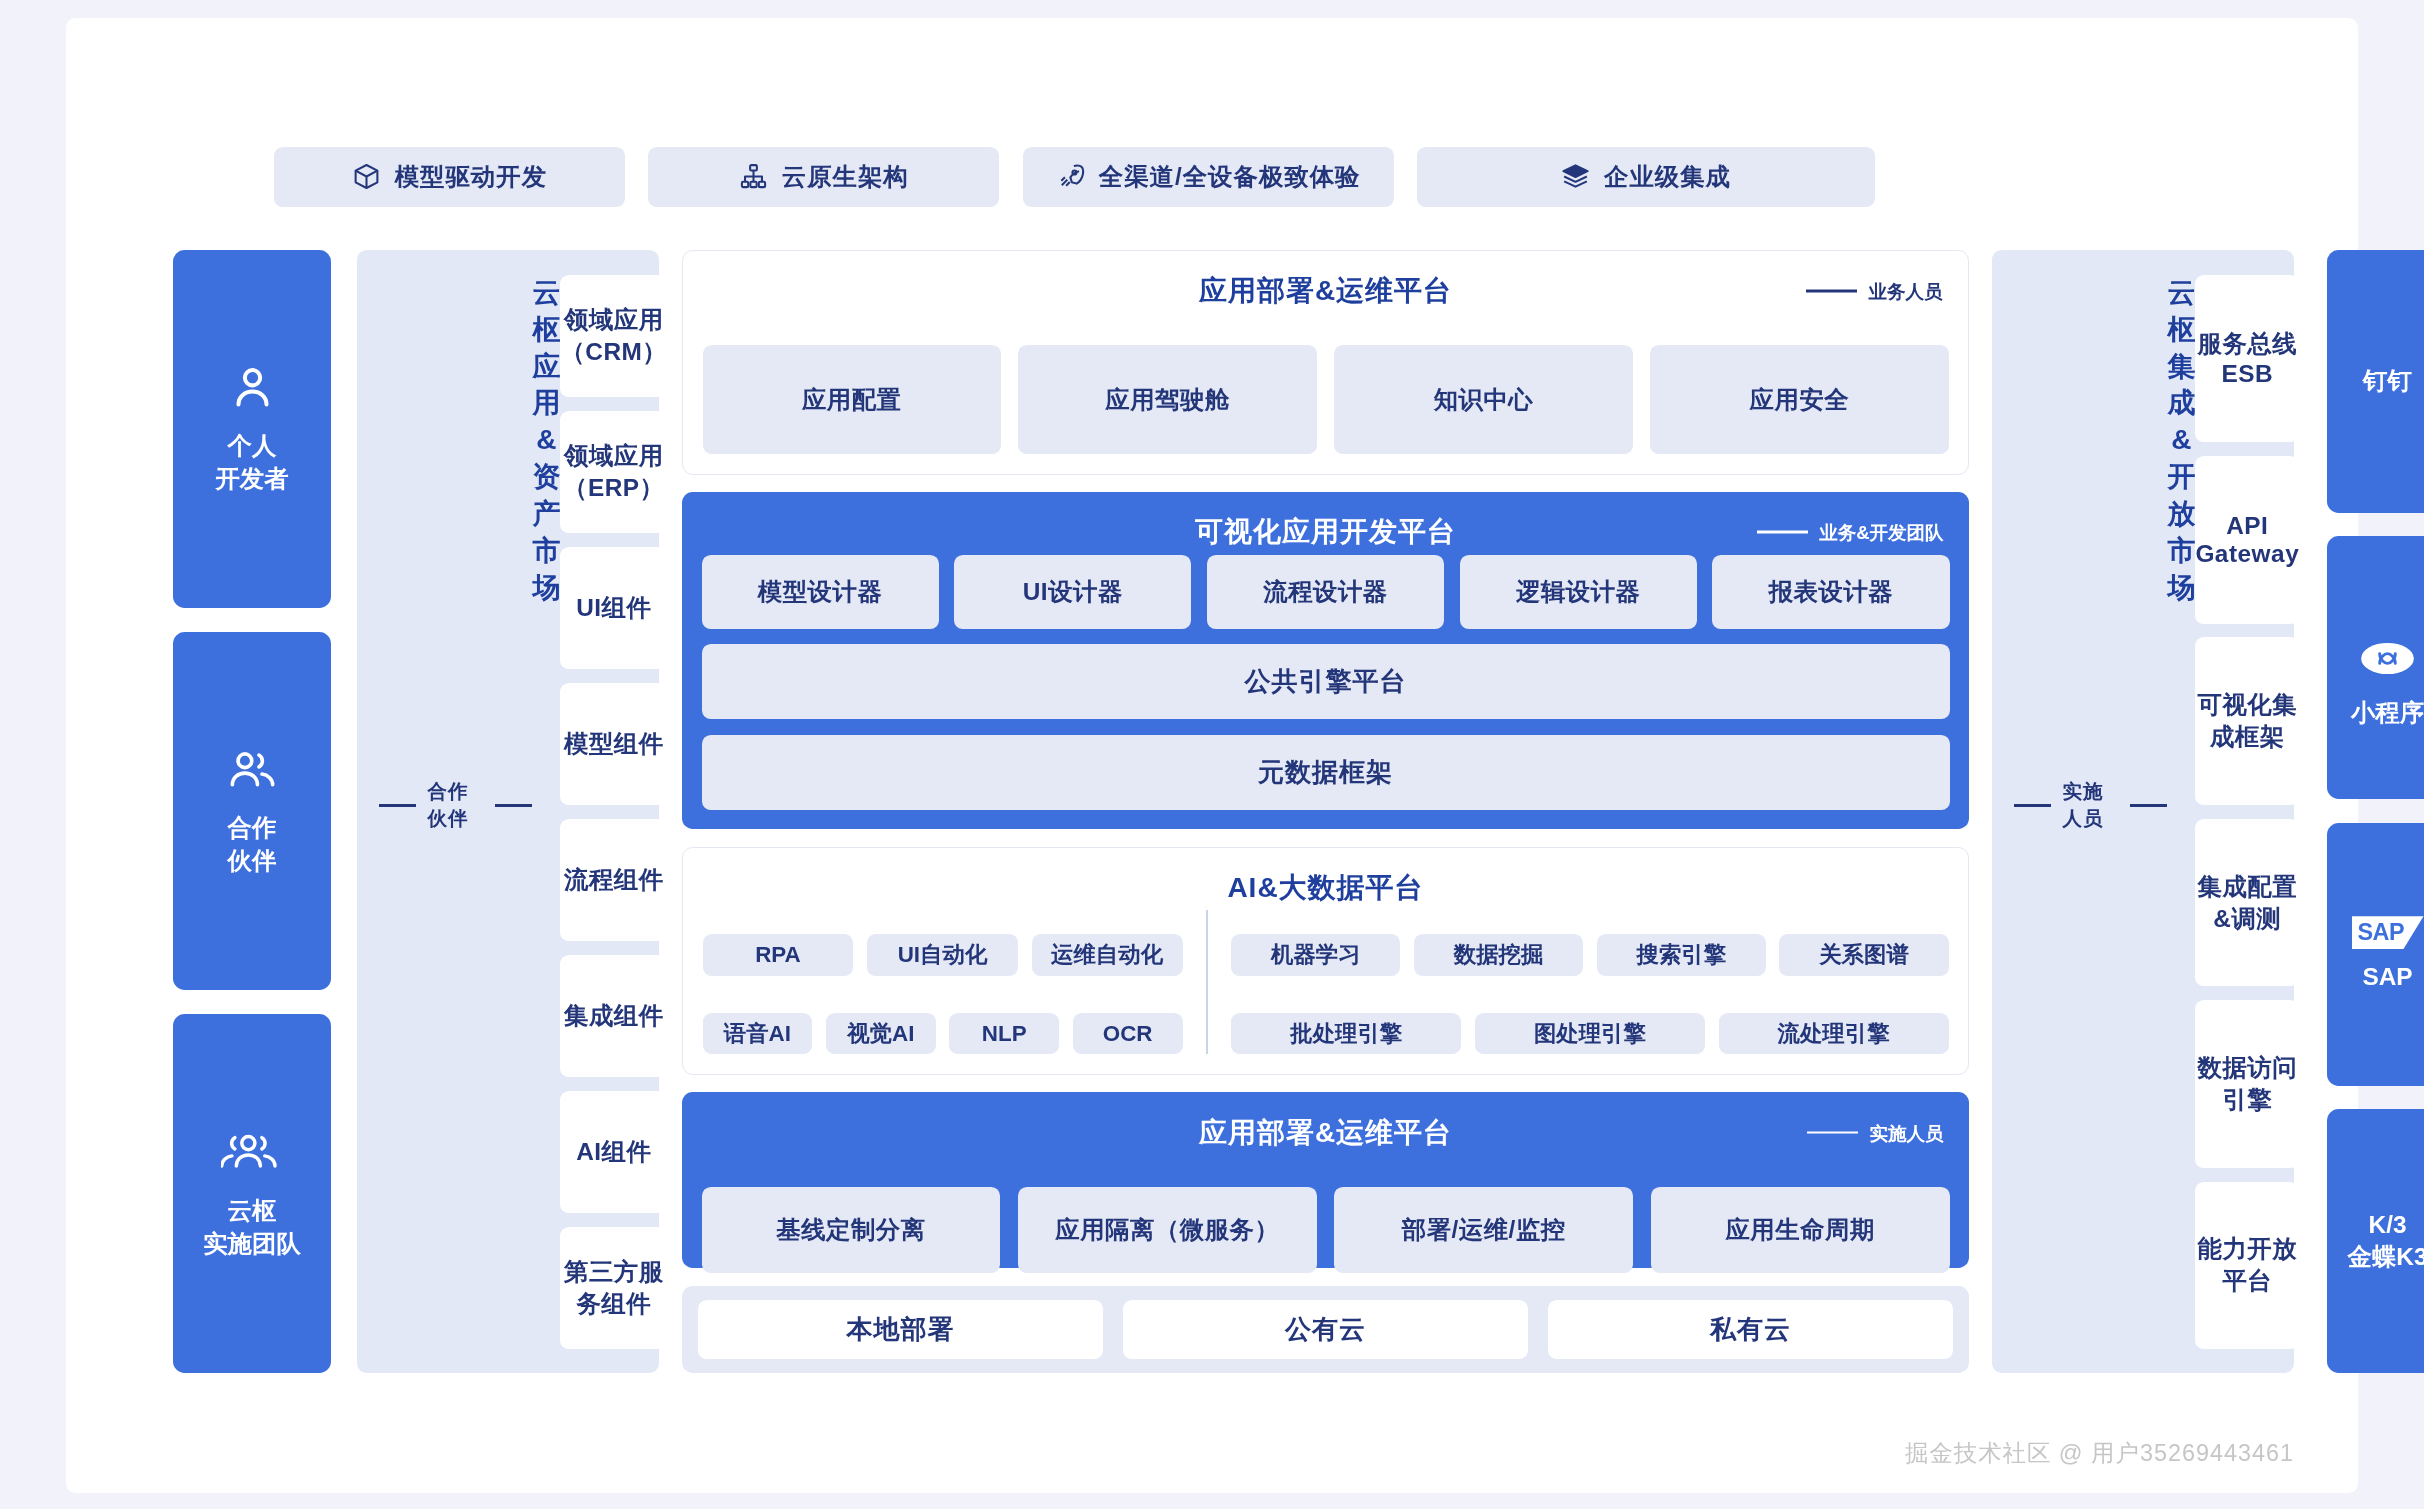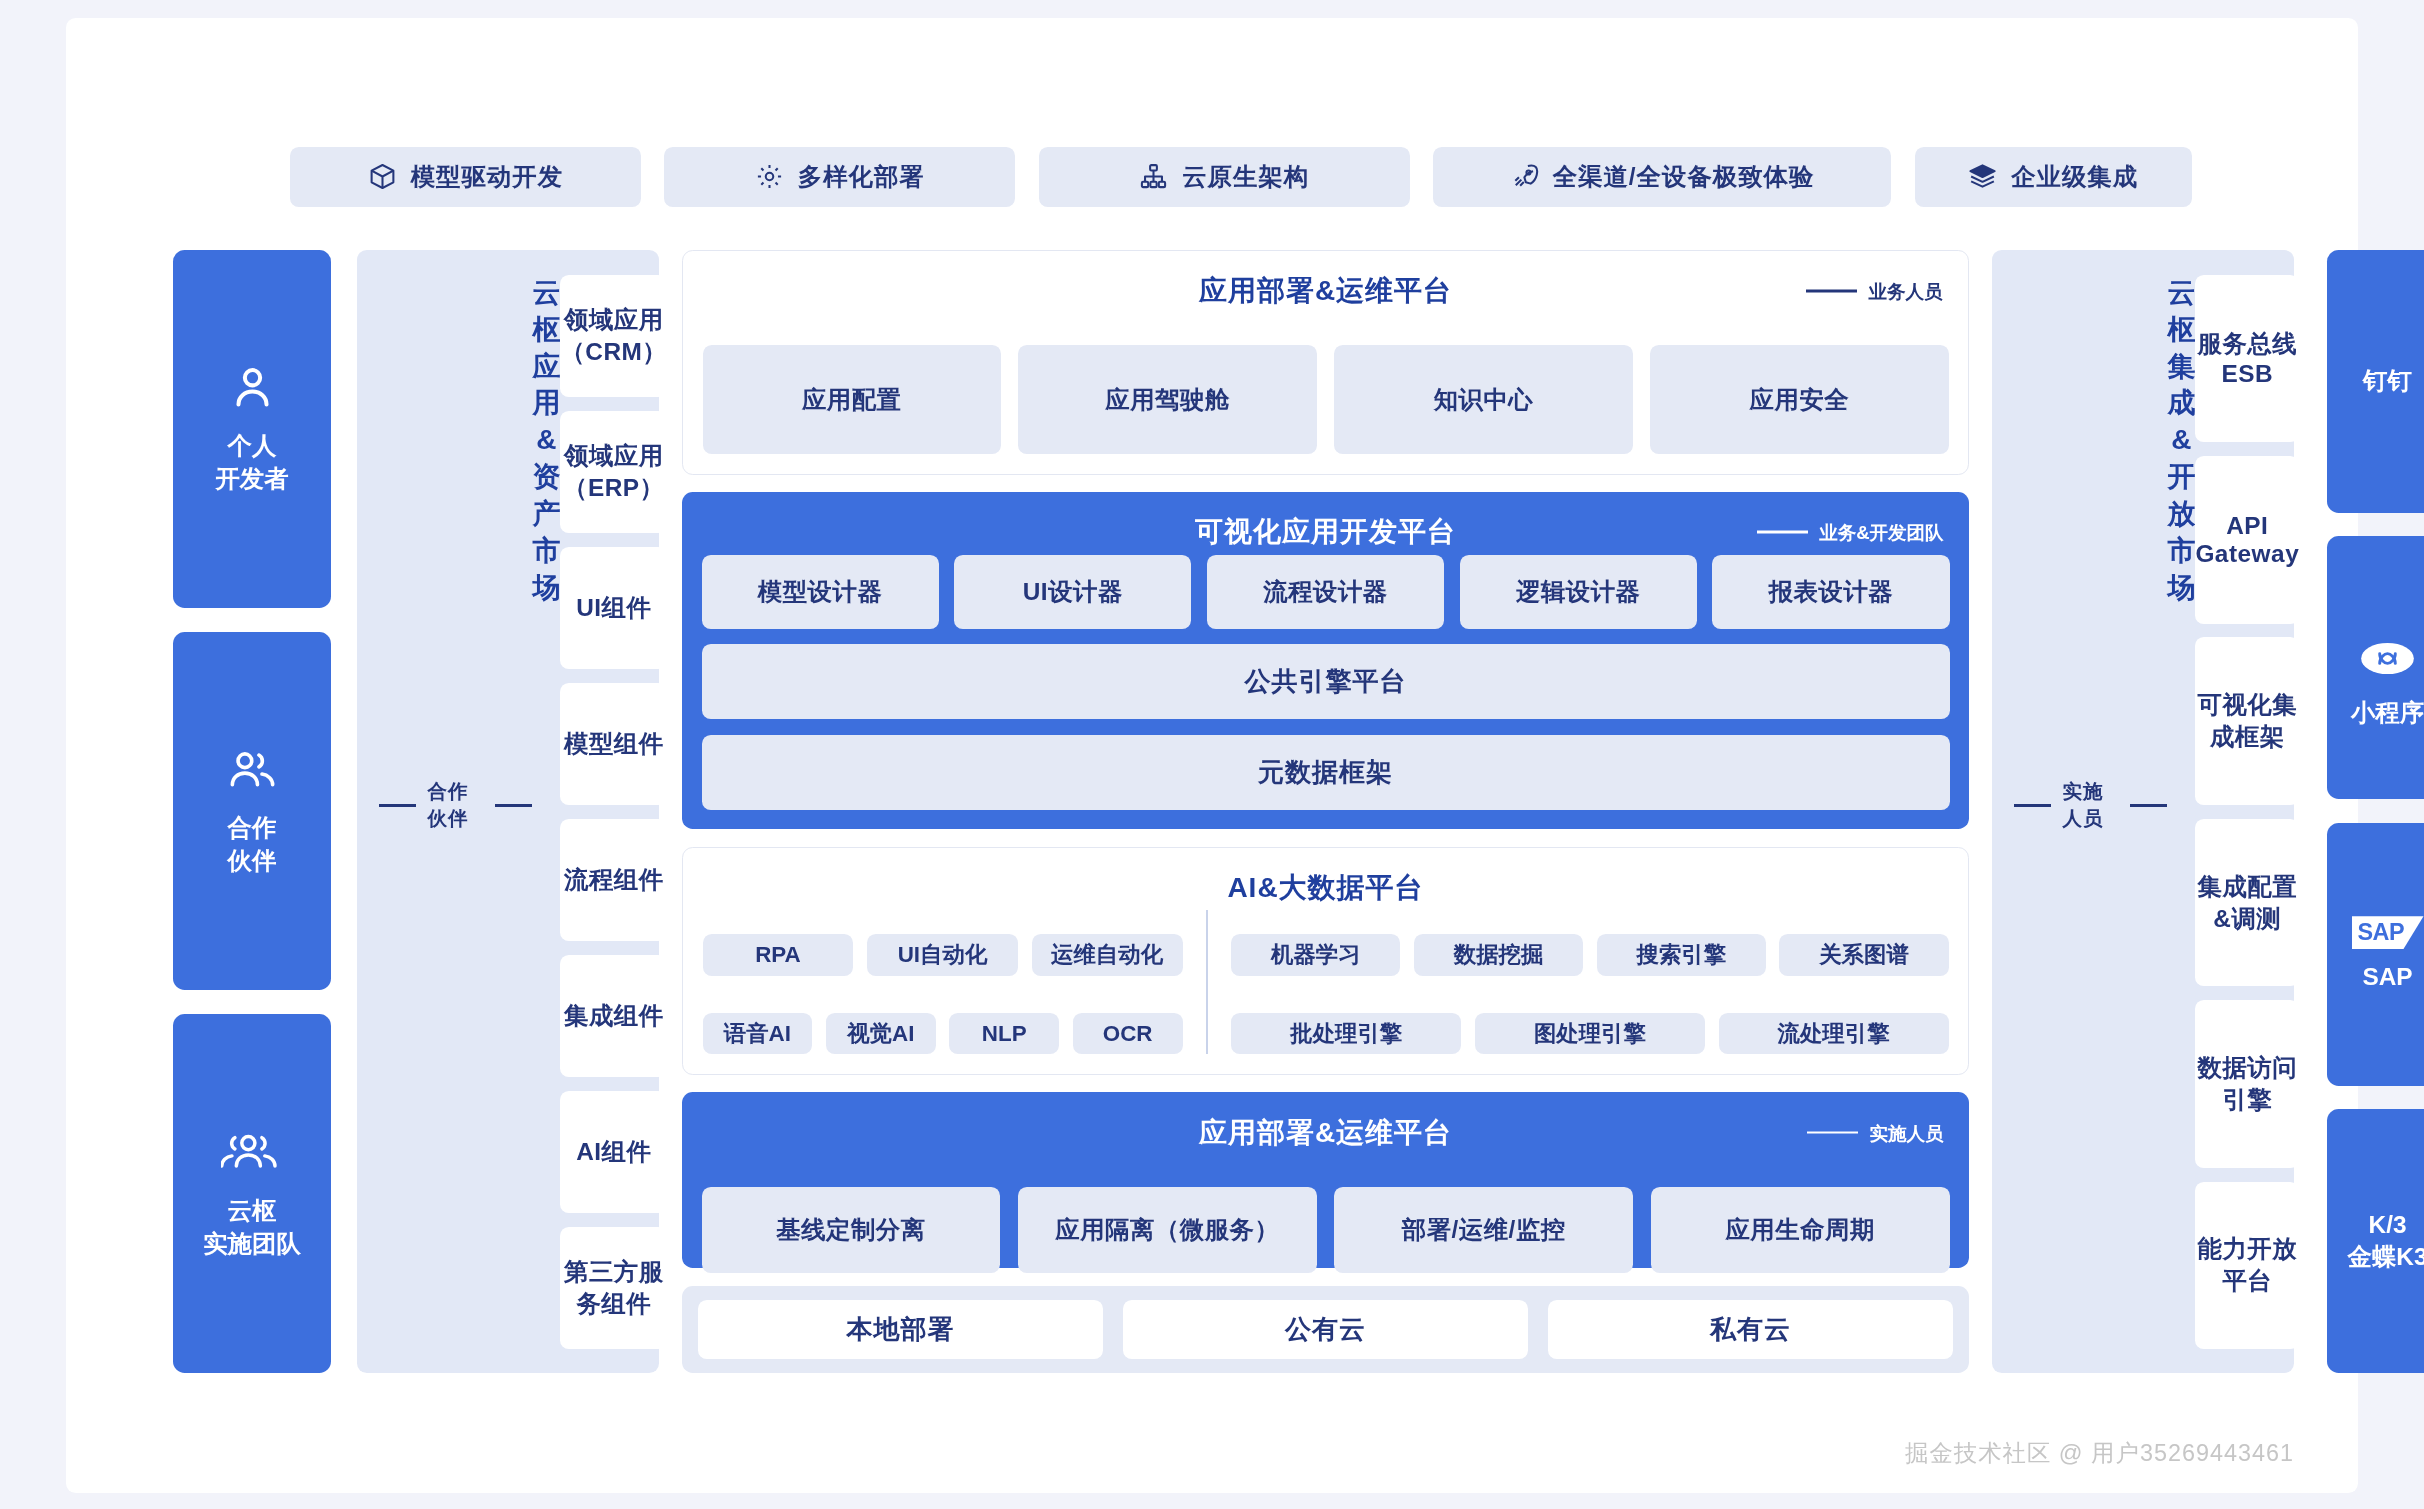--- a/index.html
+++ b/index.html
@@ -13,21 +13,21 @@
     position: absolute;
     left: 66px; top: 17.6px;
     width: 2292px; height: 1475px;
     background: #ffffff;
     border-radius: 9.8px;
   }
 
   
   .banner {
     position: absolute;
-    left: 224px; top: 129px;
+    left: 208px; top: 129px;
     width: 1902px; height: 60px;
     display: flex;
     gap: 23.4px;
   }
   .banner-item {
     background: #e4e9f5;
     border-radius: 8.8px;
     display: flex;
     align-items: center;
     justify-content: center;
@@ -253,29 +253,20 @@
 
   <div class="banner">
     <div class="banner-item">
       <span>
         <svg width="29" height="29" viewBox="0 0 24 24" fill="none" stroke="#24367a" stroke-width="1.7" stroke-linejoin="round">
           <path d="M12 2.5 21 7.2v9.6L12 21.5 3 16.8V7.2z"></path>
           <path d="M3 7.2 12 12l9-4.8M12 12v9.5"></path>
         </svg>
       </span>
       <span>模型驱动开发</span>
-    </div>
-    <div class="banner-item">
-      <span>
-        <svg width="29" height="29" viewBox="0 0 24 24" fill="none" stroke="#24367a" stroke-width="1.7" stroke-linejoin="round">
-          <circle cx="12" cy="12" r="3.1"></circle>
-          <path d="M12 2.4v2.6M12 19v2.6M21.6 12H19M5 12H2.4M18.8 5.2l-1.8 1.8M7 17l-1.8 1.8M18.8 18.8 17 17M7 7 5.2 5.2"></path>
-        </svg>
-      </span>
-      <span>多样化部署</span>
     </div>
     <div class="banner-item">
       <span>
         <svg width="29" height="29" viewBox="0 0 24 24" fill="none" stroke="#24367a" stroke-width="1.7" stroke-linejoin="round">
           <rect x="9.2" y="2.6" width="5.6" height="4.4" rx="1"></rect>
           <rect x="2.4" y="16.4" width="5.2" height="4.4" rx="1"></rect>
           <rect x="9.4" y="16.4" width="5.2" height="4.4" rx="1"></rect>
           <rect x="16.4" y="16.4" width="5.2" height="4.4" rx="1"></rect>
           <path d="M12 7v4.4M5 16.4V12h14v4.4M12 12v4.4"></path>
         </svg>

